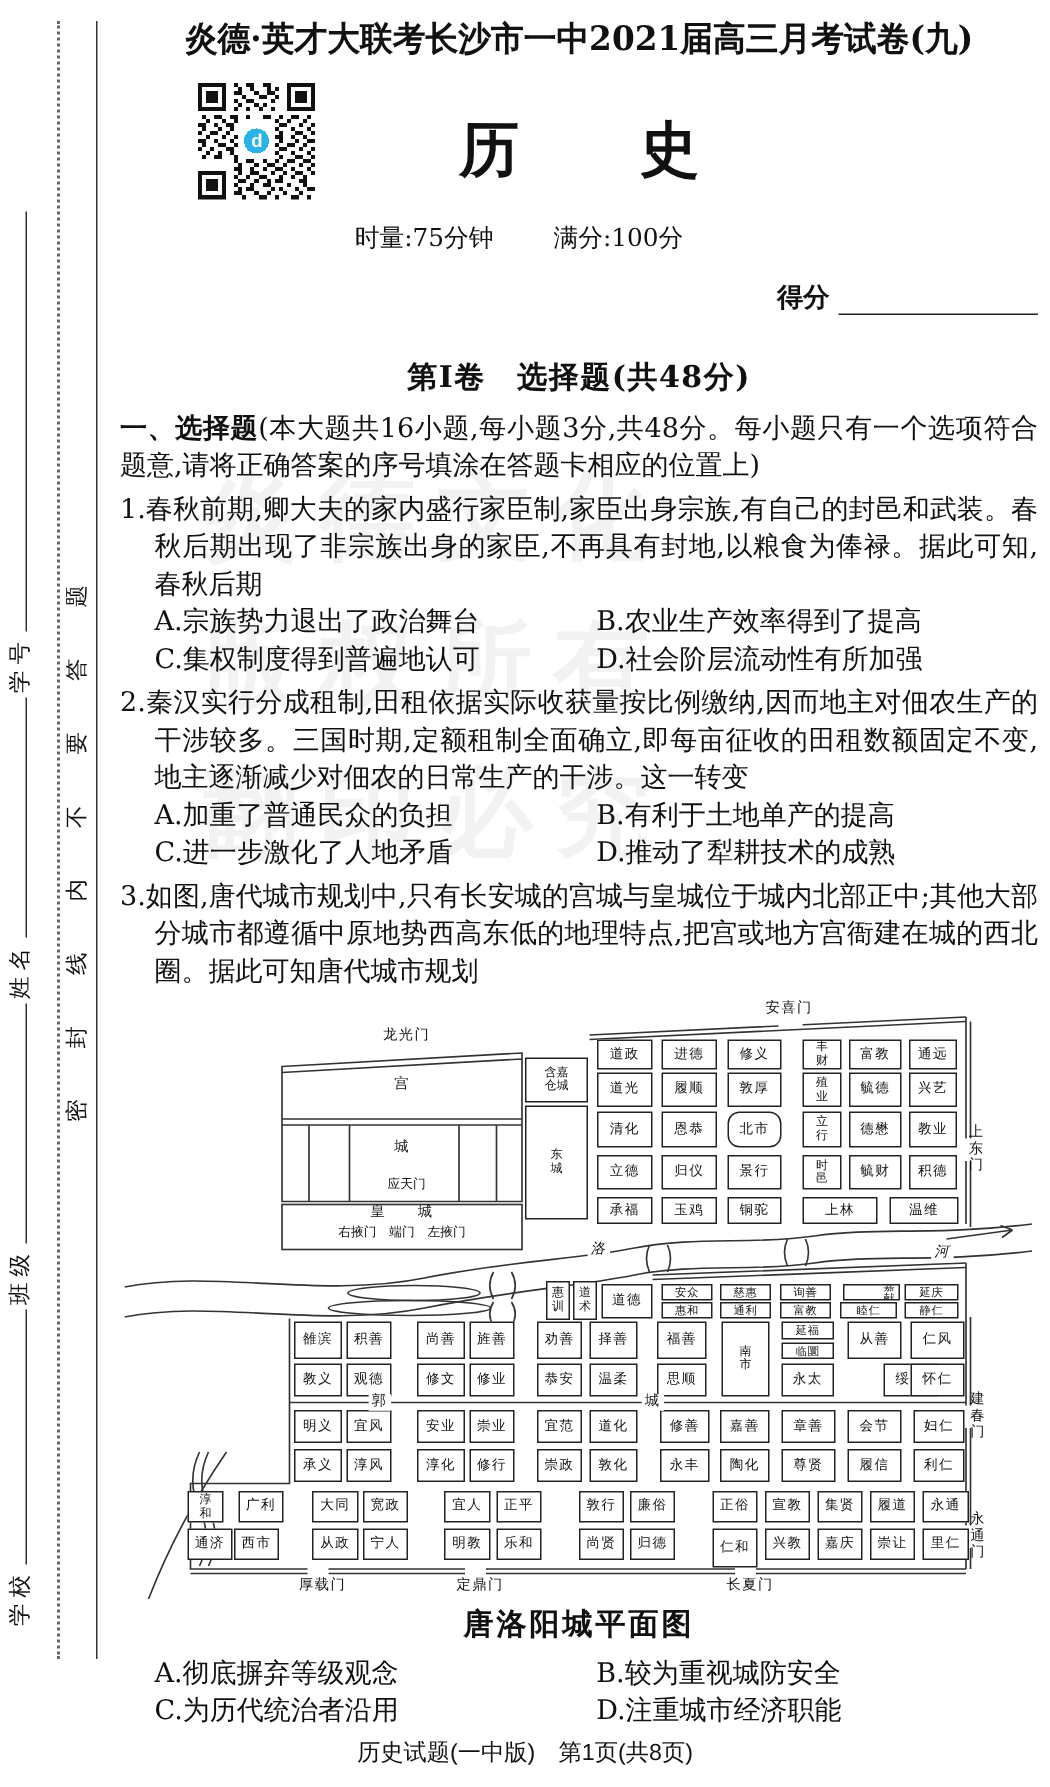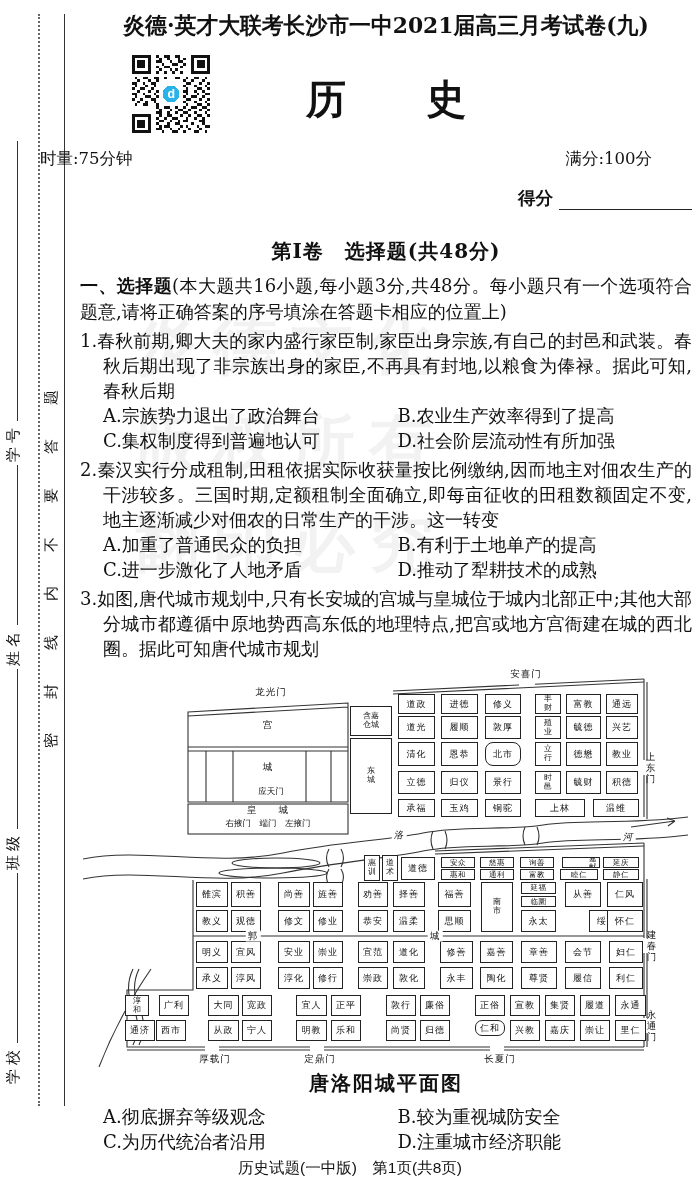--- a/index.html
+++ b/index.html
@@ -15,21 +15,21 @@
   .m-solid{position:absolute;left:64px;top:14px;height:1092px;border-left:1.2px solid #333;}
   .m-seal{position:absolute;left:42px;top:748px;width:470px;transform:rotate(-90deg);
           transform-origin:0 0;font-size:15px;letter-spacing:34px;}
   
   .content{position:absolute;left:80px;top:0;width:612px;}
   .extitle{position:absolute;top:10px;left:-6px;width:624px;text-align:center;font-size:22.5px;
            font-weight:900;white-space:nowrap;transform:scaleX(.97);}
   .qr{position:absolute;left:52px;top:55px;width:78px;height:78px;}
   .subject{position:absolute;top:72px;left:0;width:100%;text-align:center;font-size:40px;
            font-weight:800;}
-  .meta{position:absolute;top:148px;left:-40px;width:100%;display:flex;justify-content:space-between;
+  .meta{position:absolute;top:148px;left:-40px;width:100%;display:flex;justify-content:center;
         gap:40px;font-size:16.5px;}
   .score{position:absolute;left:438px;top:186px;width:174px;display:flex;align-items:flex-end;}
   .score-label{font-weight:bold;font-size:17.5px;font-family:"Liberation Sans",sans-serif;}
   .score-line{flex:1;border-bottom:1.5px solid #222;margin-left:6px;height:17px;}
   
   .flow{position:absolute;top:239px;left:0;width:612px;font-size:18px;line-height:25px;
         text-align:justify;}
   .sec-title{text-align:center;font-size:20px;font-weight:bold;margin:0 0 9px;letter-spacing:1px;}
   .instr{margin:0;}
   .instr .lead{font-weight:bold;font-family:"Liberation Sans","DejaVu Sans",sans-serif;}
@@ -292,21 +292,21 @@
           <div class="mbox" style="left: 497px; top: 328px; width: 30px; height: 21px;">履道</div>
           <div class="mbox" style="left: 532px; top: 328px; width: 31px; height: 21px;">永通</div>
           <div class="mbox" style="left: 42px; top: 353px; width: 30px; height: 21px;">通济</div>
           <div class="mbox" style="left: 73px; top: 353px; width: 30px; height: 21px;">西市</div>
           <div class="mbox" style="left: 125px; top: 353px; width: 31px; height: 21px;">从政</div>
           <div class="mbox" style="left: 159px; top: 353px; width: 30px; height: 21px;">宁人</div>
           <div class="mbox" style="left: 213px; top: 353px; width: 31px; height: 21px;">明教</div>
           <div class="mbox" style="left: 248px; top: 353px; width: 30px; height: 21px;">乐和</div>
           <div class="mbox" style="left: 303px; top: 353px; width: 30px; height: 21px;">尚贤</div>
           <div class="mbox" style="left: 337px; top: 353px; width: 30px; height: 21px;">归德</div>
-          <div class="mbox" style="left: 392px; top: 353px; width: 30px; height: 16px; border-radius: 7px;">仁和</div>
+          <div class="mbox" style="left: 392px; top: 353px; width: 30px; height: 26px;">仁和</div>
           <div class="mbox" style="left: 427px; top: 353px; width: 30px; height: 21px;">兴教</div>
           <div class="mbox" style="left: 462px; top: 353px; width: 30px; height: 21px;">嘉庆</div>
           <div class="mbox" style="left: 497px; top: 353px; width: 30px; height: 21px;">崇让</div>
           <div class="mbox" style="left: 532px; top: 353px; width: 31px; height: 21px; text-align: center;">里仁</div>
           <div class="mlabel" style="left: 443px; top: 7px;">安喜门</div>
           <div class="mlabel" style="left: 188px; top: 25px;">龙光门</div>
           <div class="mlabel" style="left: 185px; top: 58px;">宫</div>
           <div class="mlabel" style="left: 185px; top: 100px;">城</div>
           <div class="mlabel ms" style="left: 188px; top: 125px;">应天门</div>
           <div class="mlabel" style="left: 185px; top: 143px;">皇　　城</div>

